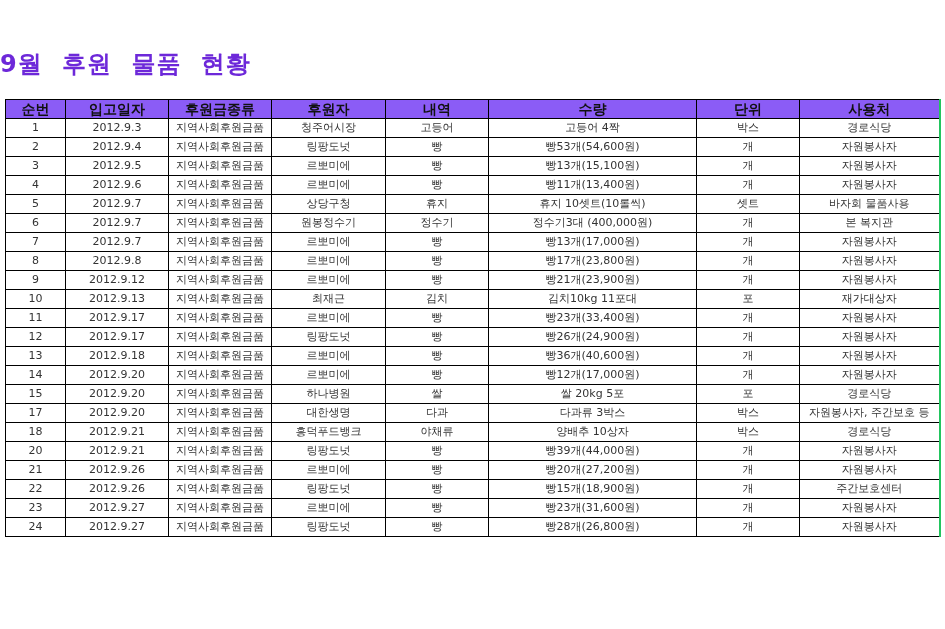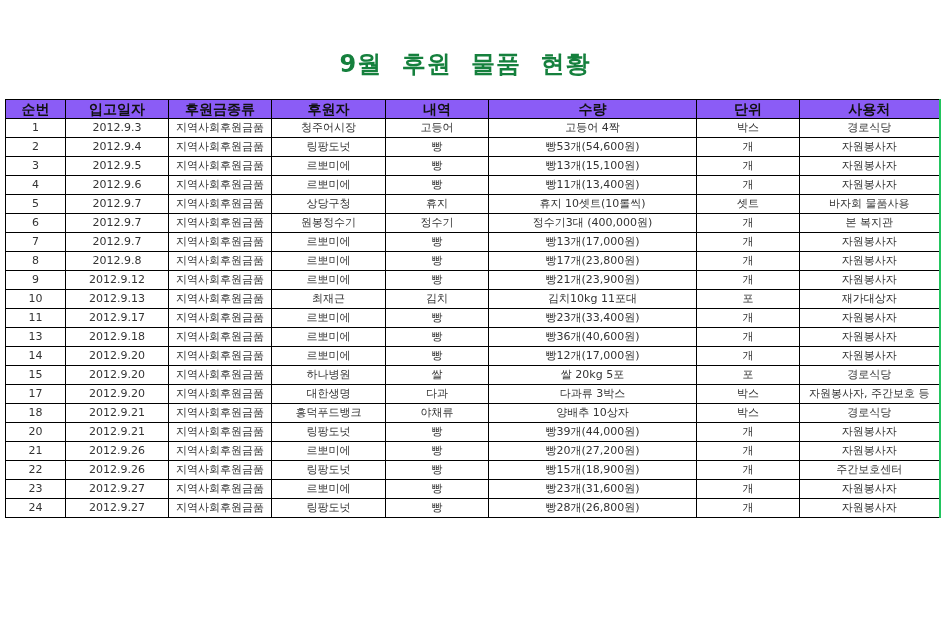--- a/index.html
+++ b/index.html
@@ -1,19 +1,19 @@
 <!DOCTYPE html>
 <html><head>
 <meta charset="utf-8">
 <style>
   html, body { margin: 0; padding: 0; background: #ffffff; }
   body { width: 945px; height: 629px; position: relative; overflow: hidden;
          font-family: "DejaVu Sans", "Liberation Sans", sans-serif; color: #222; }
-  .title { position: absolute; left: 0; top: 48px; width: 930px; text-align: center;
-           font-size: 24px; font-weight: bold; color: #15803d; letter-spacing: 1px; word-spacing: 10px; }
+  .title { position: absolute; left: 0; top: 48px; width: 930px; 
+           font-size: 24px; font-weight: bold; color: #6d28d9; letter-spacing: 1px; word-spacing: 10px; }
   table.sheet { position: absolute; left: 5px; top: 99px; border-collapse: collapse;
                 table-layout: fixed; width: 934px; }
   table.sheet th, table.sheet td {
     border: 1px solid #000; height: 18px; padding: 0; text-align: center;
     font-size: 11px; line-height: 18px; white-space: nowrap; overflow: hidden;
   }
   table.sheet th { background: #8b5cf6; font-weight: bold; font-size: 14px; color: #111; }
   table.sheet td { color: #333; }
   table.sheet tr td:last-child, table.sheet tr th:last-child { border-right: 2px solid #22c55e; }
 </style>
@@ -150,20 +150,30 @@
         <td>11</td>
         <td>2012.9.17</td>
         <td>지역사회후원금품</td>
         <td>르뽀미에</td>
         <td>빵</td>
         <td>빵23개(33,400원)</td>
         <td>개</td>
         <td>자원봉사자</td>
       </tr>
       <tr>
+        <td>12</td>
+        <td>2012.9.17</td>
+        <td>지역사회후원금품</td>
+        <td>링팡도넛</td>
+        <td>빵</td>
+        <td>빵26개(24,900원)</td>
+        <td>개</td>
+        <td>자원봉사자</td>
+      </tr>
+      <tr>
         <td>13</td>
         <td>2012.9.18</td>
         <td>지역사회후원금품</td>
         <td>르뽀미에</td>
         <td>빵</td>
         <td>빵36개(40,600원)</td>
         <td>개</td>
         <td>자원봉사자</td>
       </tr>
       <tr>

